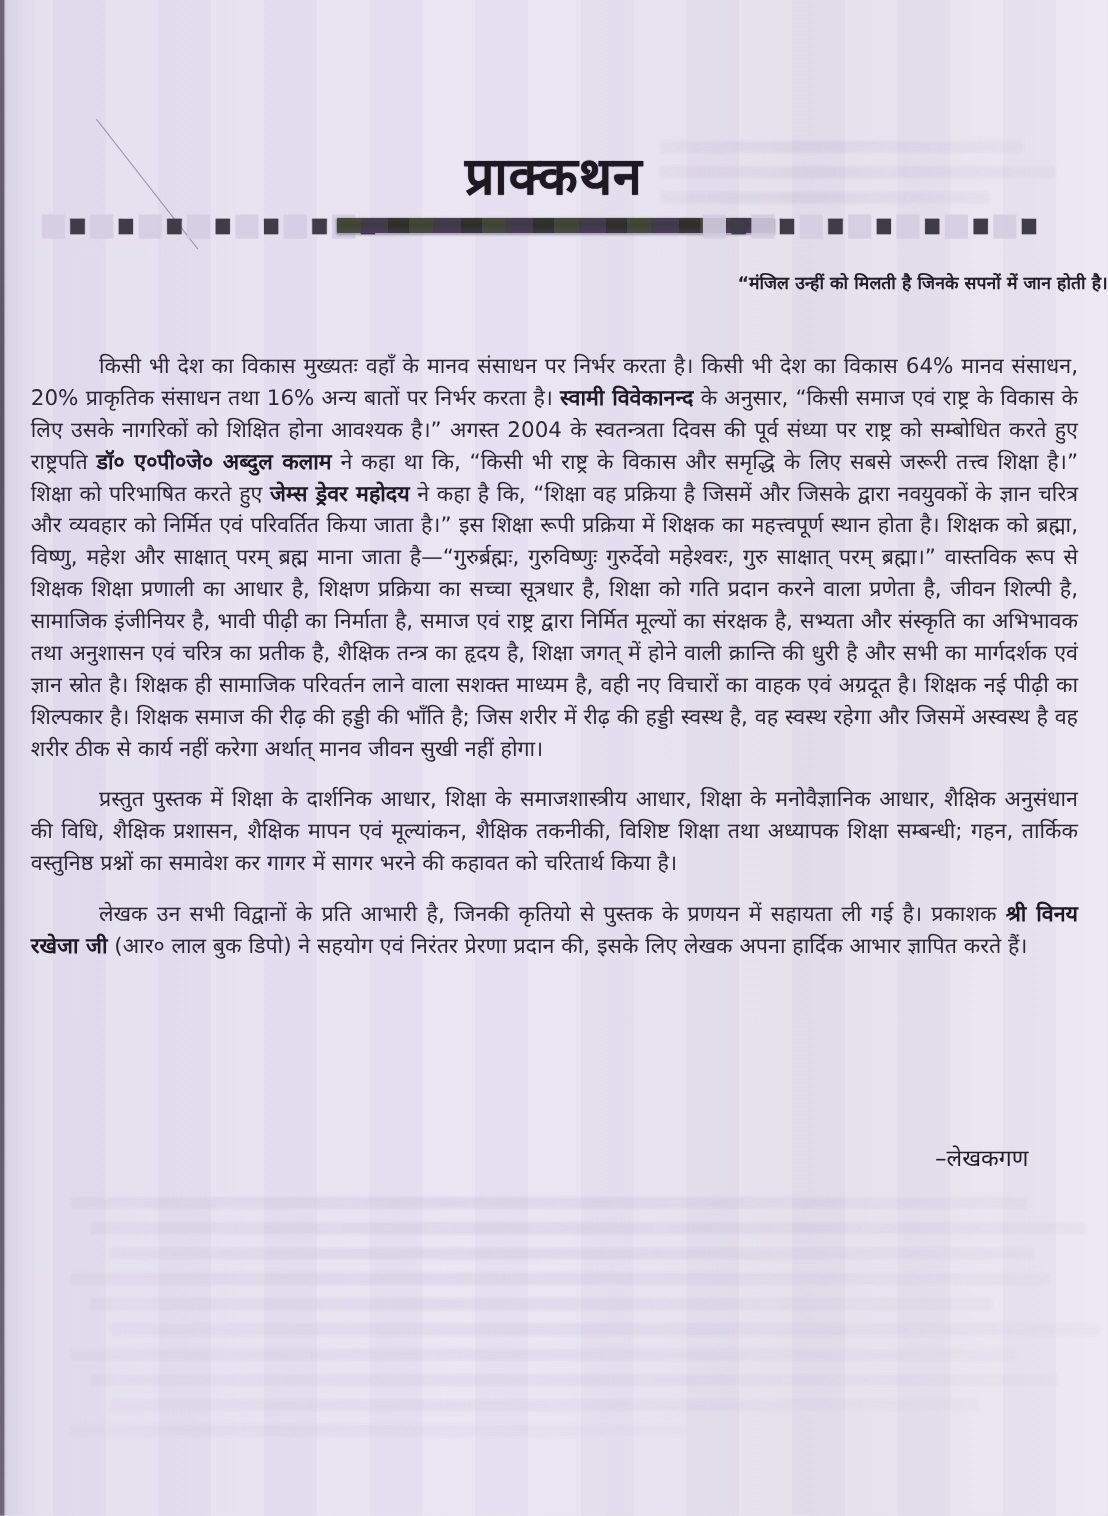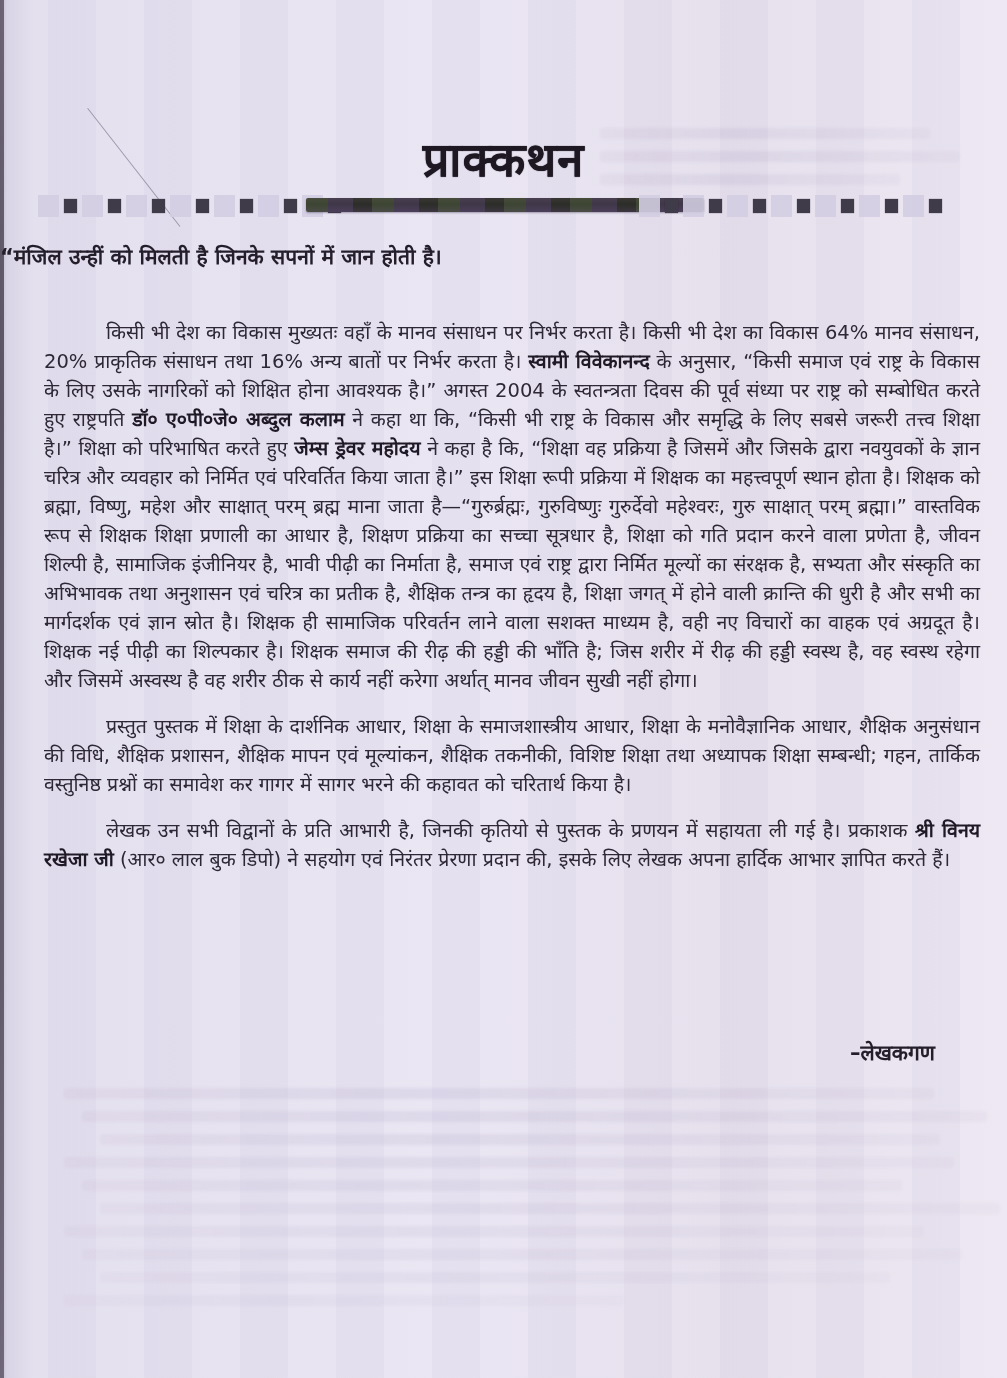--- a/index.html
+++ b/index.html
@@ -42,31 +42,31 @@
   .sq-dark{width:13px;height:14px;background:#403b49;margin:0 3px;box-shadow:0 0 1px rgba(40,30,50,.7);}
   .bar{
     position:absolute;left:276px;top:5px;width:398px;height:14px;border-radius:2px;
     background:
       repeating-linear-gradient(90deg, rgba(90,110,70,.35) 0 22px, rgba(90,70,120,.4) 22px 47px, rgba(40,40,40,.2) 47px 66px),
       linear-gradient(180deg,#3c3a36 0%,#2d2e28 45%,#413a46 100%);
     box-shadow:0 1px 2px rgba(60,50,80,.4);
   }
   .quote{
     position:absolute;top:242px;left:0;width:100%;
-    text-align:left;font-weight:bold;font-size:21px;line-height:31px;color:#241e2b;
+    text-align:right;font-weight:bold;font-size:16px;line-height:31px;color:#241e2b;
   }
   .body-text{
     position:absolute;top:318px;left:28px;width:952px;
     font-size:19.5px;line-height:29px;color:#2e2836;text-align:justify;
   }
-  .body-text p{margin:0 0 17px 16px;text-indent:62px;}
+  .body-text p{margin:0 0 17px 0;text-indent:62px;}
   .body-text .b{font-weight:bold;color:#1f1926;}
   .signature{
     position:absolute;top:1038px;right:72px;
-    font-size:21px;font-weight:bold;color:#241e2b;
+    font-size:21px;font-weight:normal;color:#241e2b;
   }
   .ghost-bottom{position:absolute;left:64px;top:1088px;width:916px;}
   .ghost-bottom .stripe{margin-bottom:12px;}
 </style>
 </head>
 <body>
 
 <div class="page">
 
   <div class="spine-edge"></div>

